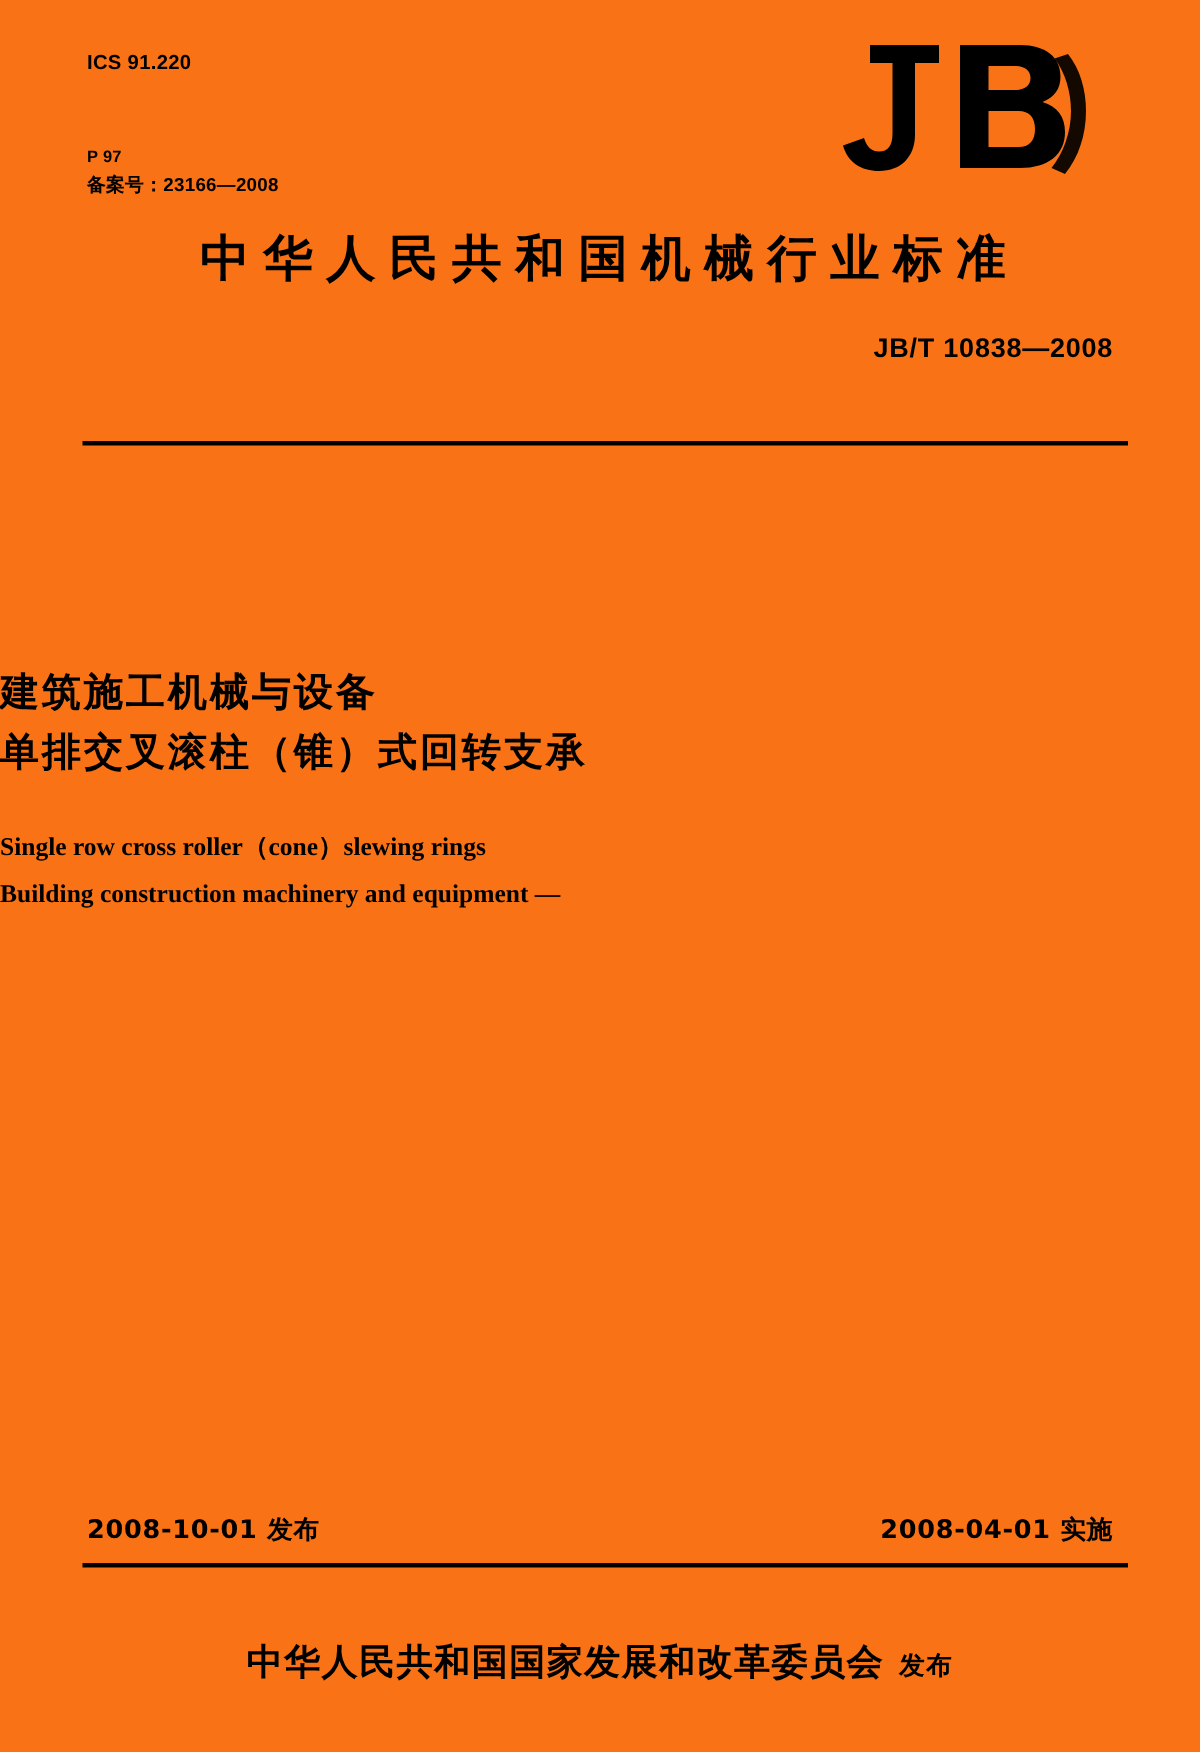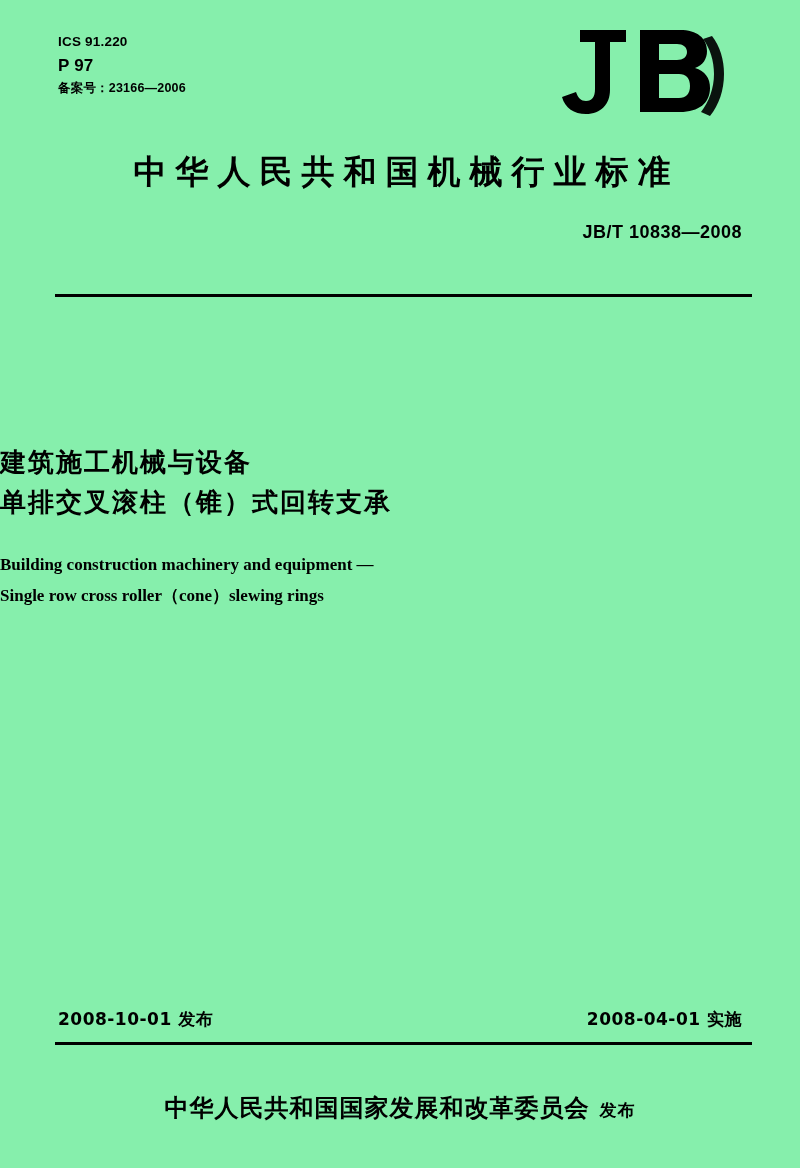--- a/index.html
+++ b/index.html
@@ -4,41 +4,41 @@
 <style>
   html, body {
     margin: 0;
     padding: 0;
     background: #ffffff;
   }
   .page {
     position: relative;
     width: 800px;
     height: 1168px;
-    background: #86efac;
+    background: #f97316;
     font-family: "Liberation Sans", sans-serif;
     color: #000000;
     overflow: hidden;
   }
 
   
   .meta {
     position: absolute;
     left: 58px;
     top: 32px;
     line-height: 1.55;
   }
   .meta div {
     font-size: 13px;
     font-weight: bold;
     letter-spacing: 0.2px;
     white-space: nowrap;
   }
   .meta .ics { font-size: 13.5px; }
-  .meta .p97 { font-size: 17px; }
+  .meta .p97 { font-size: 11px; margin-top: 44px; }
   .meta .record { font-size: 12.5px; }
 
   
   .logo {
     position: absolute;
     right: 48px;
     top: 20px;
     width: 190px;
     height: 110px;
   }
@@ -154,21 +154,21 @@
   }
 </style>
 </head>
 <body>
 
 <div class="page">
 
   <div class="meta">
     <div class="ics">ICS 91.220</div>
     <div class="p97">P 97</div>
-    <div class="record">备案号：23166—2006</div>
+    <div class="record">备案号：23166—2008</div>
   </div>
 
   <div class="logo">
     <svg viewBox="0 0 190 110" xmlns="http://www.w3.org/2000/svg" aria-hidden="true">
       <g fill="#000000">
 
         <path d="M18 10 h46 v12 h-16 v48 c0 14 -9 24 -24 24 c-12 0 -21 -6 -24 -17 l14 -5 c2 6 5 9 10 9 c6 0 9 -4 9 -12 v-47 h-15 z"></path>
 
         <path d="M78 10 h40 c17 0 27 8 27 21 c0 8 -4 14 -12 17 c10 3 15 10 15 20 c0 15 -11 24 -30 24 h-40 z
                  M97 24 v16 h18 c6 0 10 -3 10 -8 c0 -5 -4 -8 -10 -8 z
@@ -182,22 +182,22 @@
   <div class="std-title">中华人民共和国机械行业标准</div>
 
   <div class="std-number">JB/T 10838—2008</div>
 
   <div class="rule-top"></div>
 
   <div class="title-block">
     <div class="title-cn1">建筑施工机械与设备</div>
     <div class="title-cn2">单排交叉滚柱（锥）式回转支承</div>
     <div class="title-en">
+      <div>Single row cross roller（cone）slewing rings</div>
       <div>Building construction machinery and equipment —</div>
-      <div>Single row cross roller（cone）slewing rings</div>
     </div>
   </div>
 
   <div class="dates">
     <div>2008-10-01 发布</div>
     <div>2008-04-01 实施</div>
   </div>
 
   <div class="rule-bottom"></div>
 

